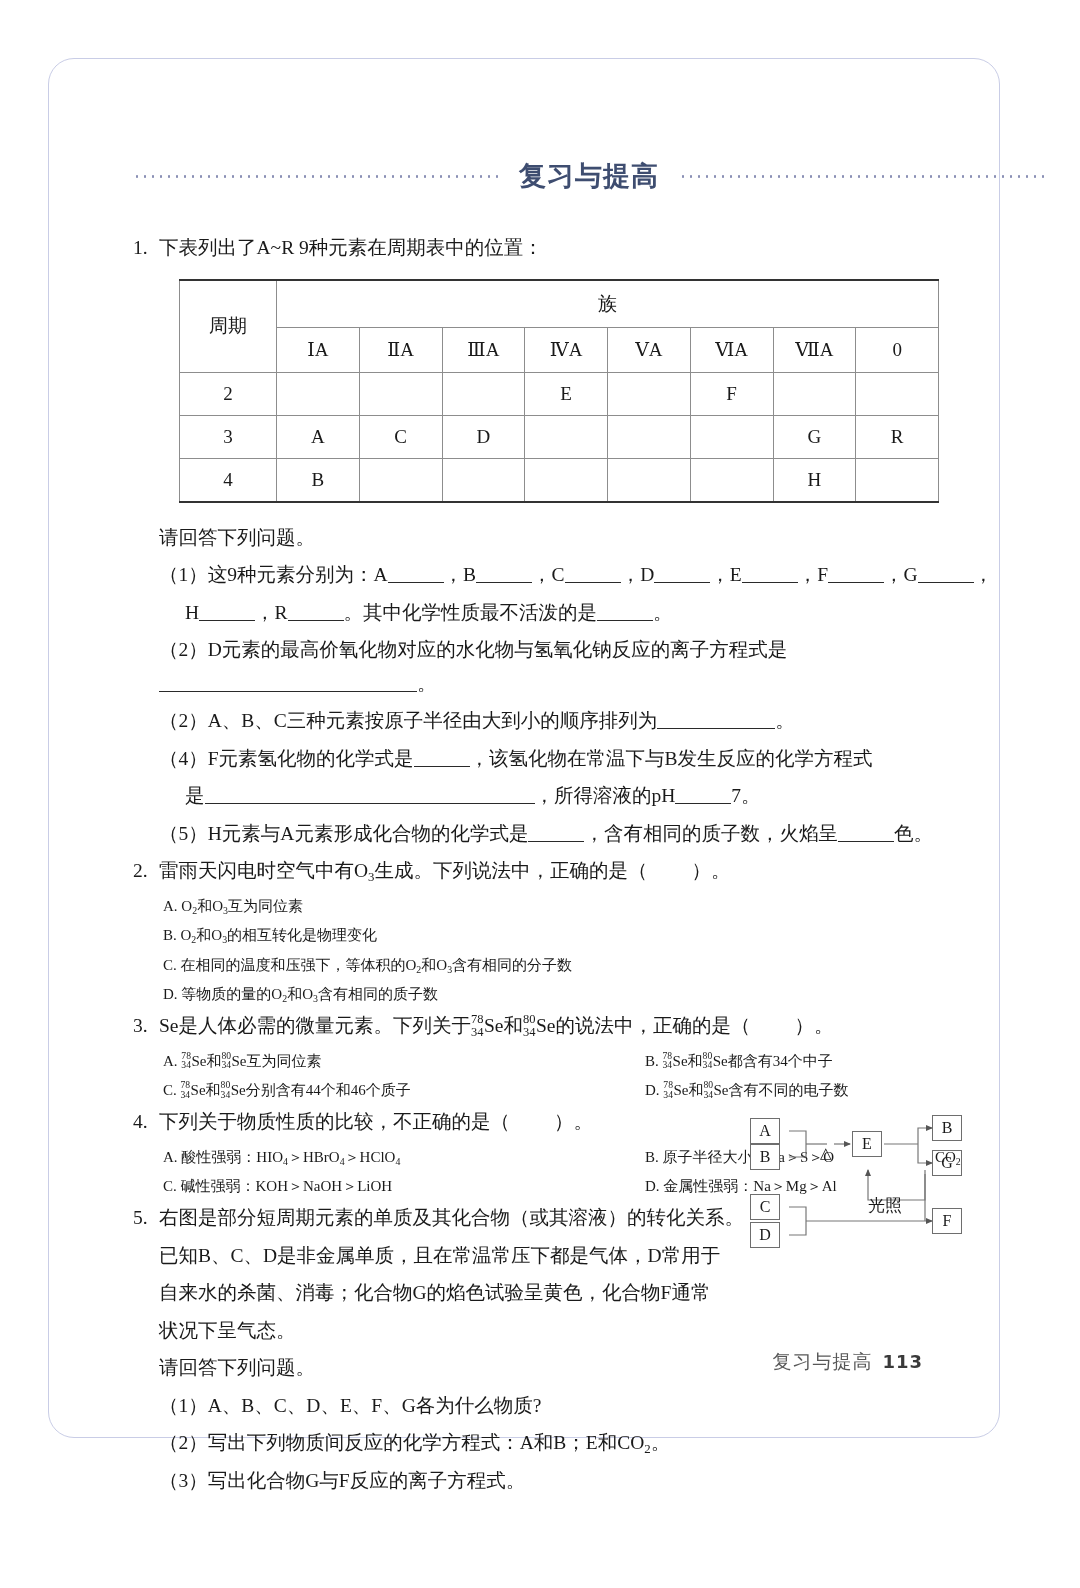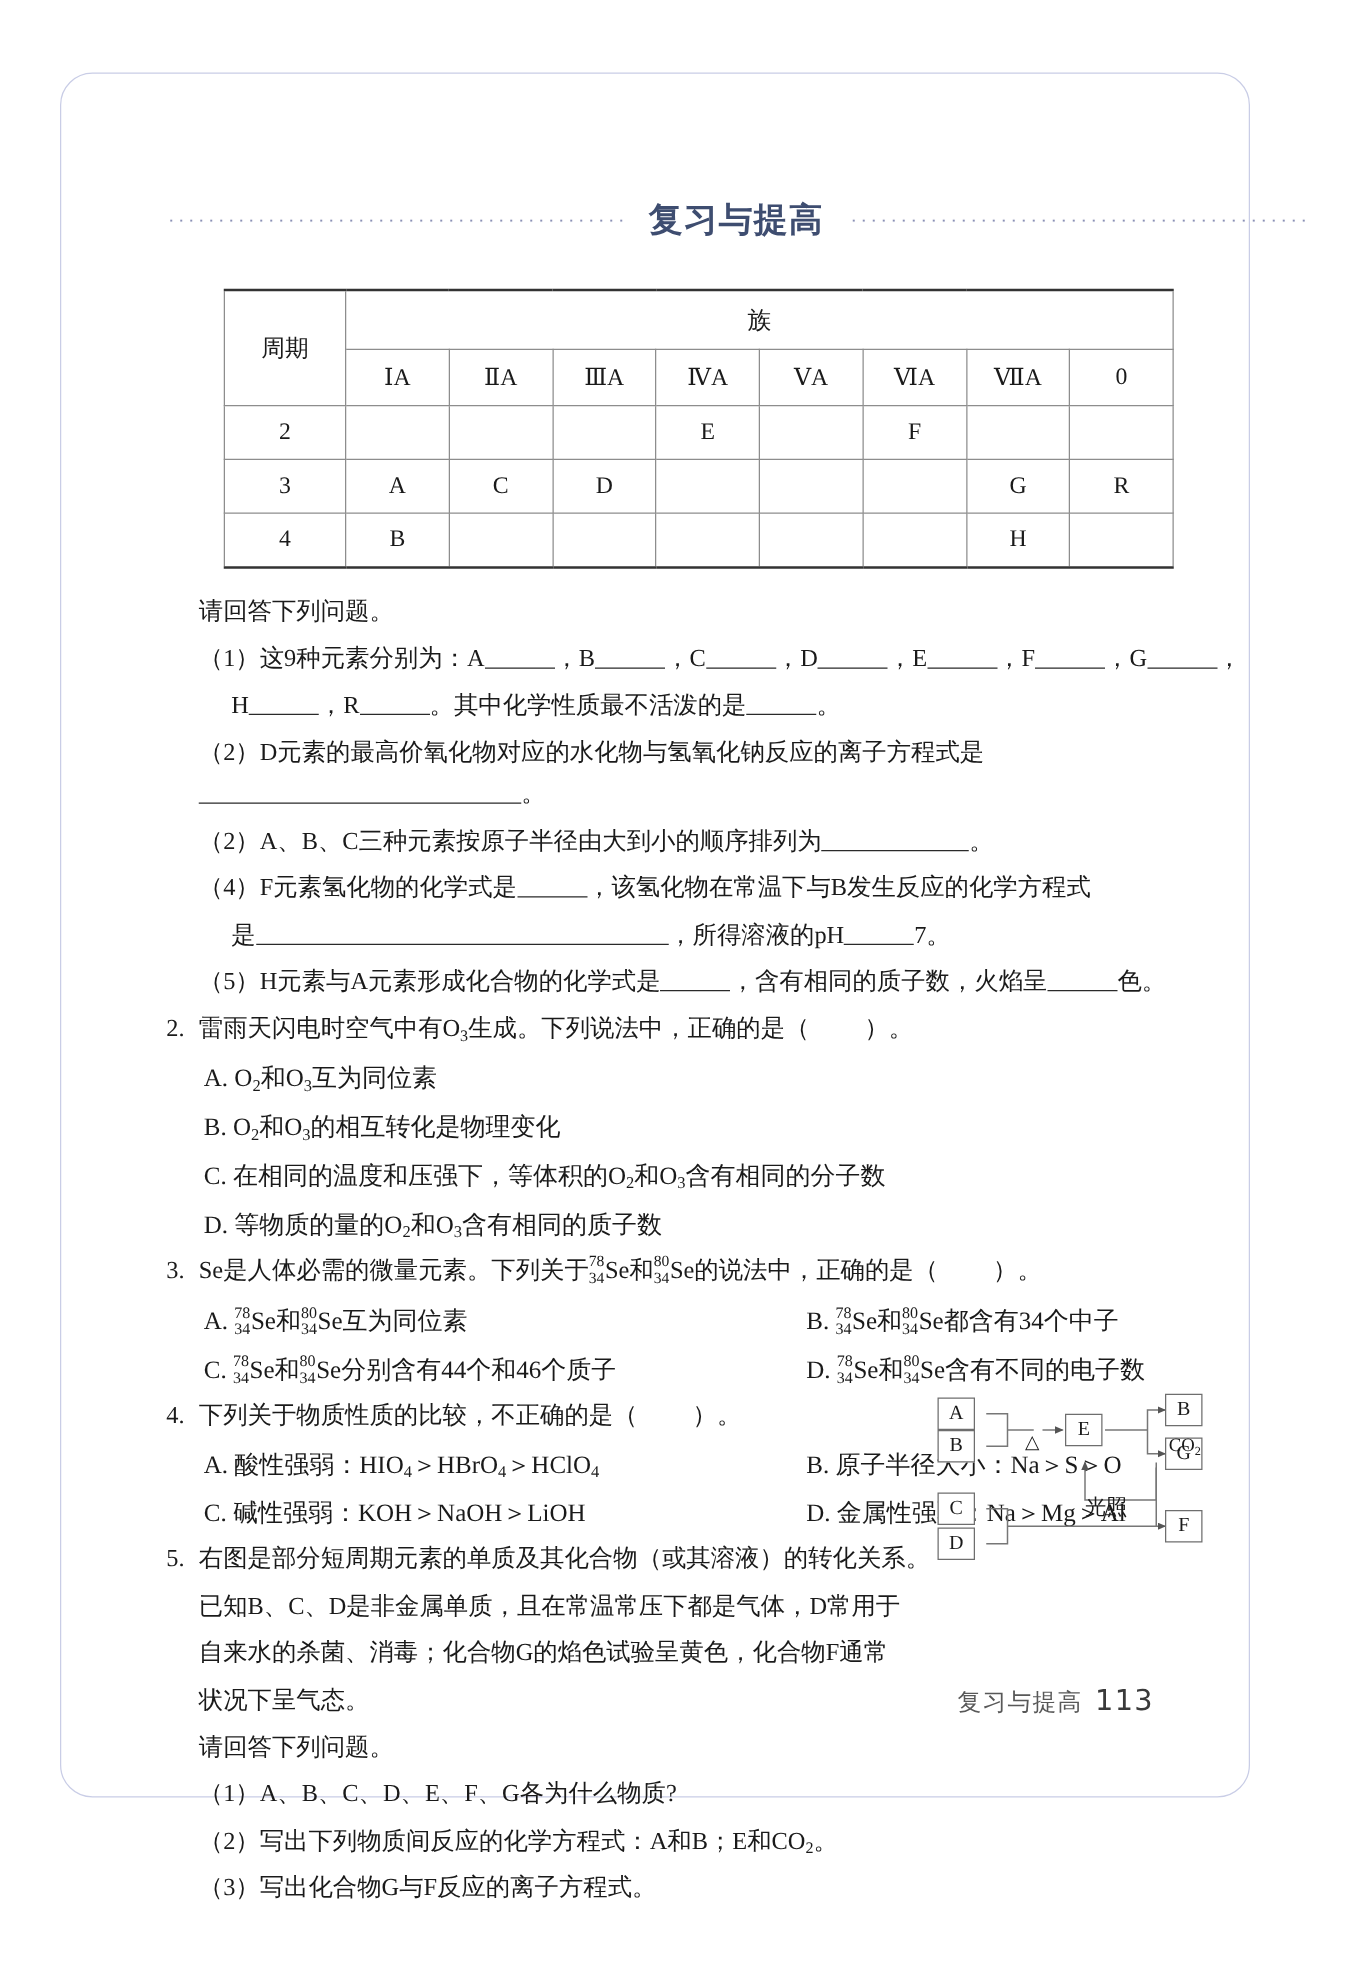--- a/index.html
+++ b/index.html
@@ -57,21 +57,21 @@
   }
   .qnum{
     display:inline-block;
     width:26px;
     text-align:left;
   }
   .q-body{display:inline;}
   .indent1{padding-left:26px;}
   .indent2{padding-left:52px;}
   .opt{
-    font-size:20px;
+    font-size:15px;
     line-height:1.95;
     padding-left:30px;
     margin:0;
   }
   .two-col{
     display:flex;
   }
   .two-col > .opt{flex:0 0 50%;padding-left:30px;}
   .two-col > .opt.right{flex:0 0 50%;padding-left:26px;}
   sub{font-size:0.66em;vertical-align:-0.28em;}
@@ -145,39 +145,42 @@
   
   .footer{
     position:absolute;
     right:76px;bottom:62px;
     font-size:19px;
     color:#585858;
     letter-spacing:1px;
   }
   .footer .pg{
     font-family:"DejaVu Sans","Liberation Sans",sans-serif;
-    font-weight:normal;
-    font-size:23px;
+    font-weight:bold;
+    font-size:18px;
     color:#3a3a3a;
     margin-left:10px;
   }
 </style>
 </head>
 <body>
 
 <div class="page-frame">
 
   <div class="content">
 
     <div class="section-head">
       <div class="dots"></div>
       <div class="section-title">复习与提高</div>
       <div class="dots"></div>
     </div>
 
+    <p class="q">
+      <span class="qnum">1.</span><span class="q-body">下表列出了A~R 9种元素在周期表中的位置：</span>
+    </p>
 
     <table class="ptable">
       <tbody>
           <tr>
         <td class="cell-period topline" rowspan="2">周期</td>
         <td class="cell-zu topline noright" colspan="8">族</td>
       </tr>
       <tr>
         <td class="cell-grp">ⅠA</td>
         <td class="cell-grp">ⅡA</td>

